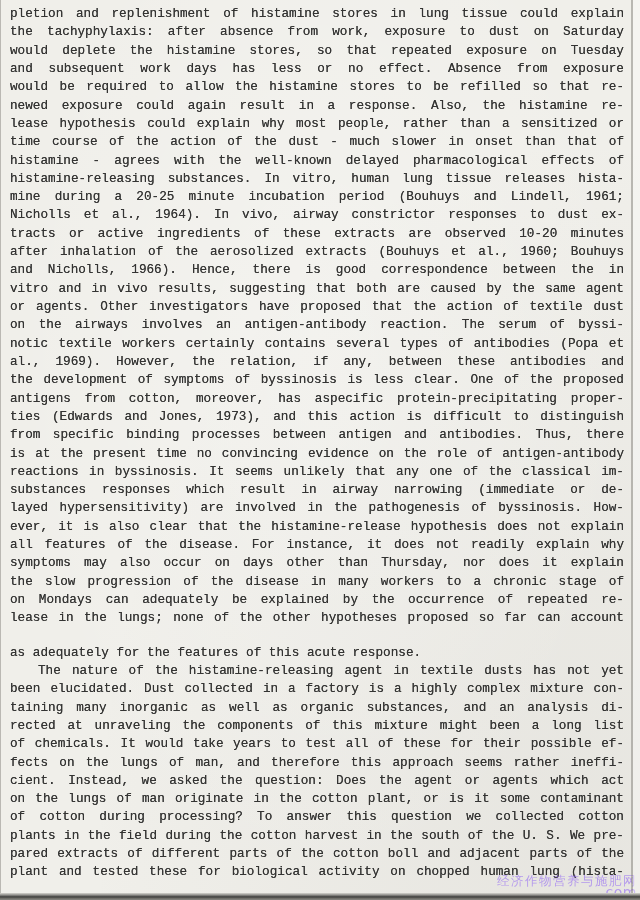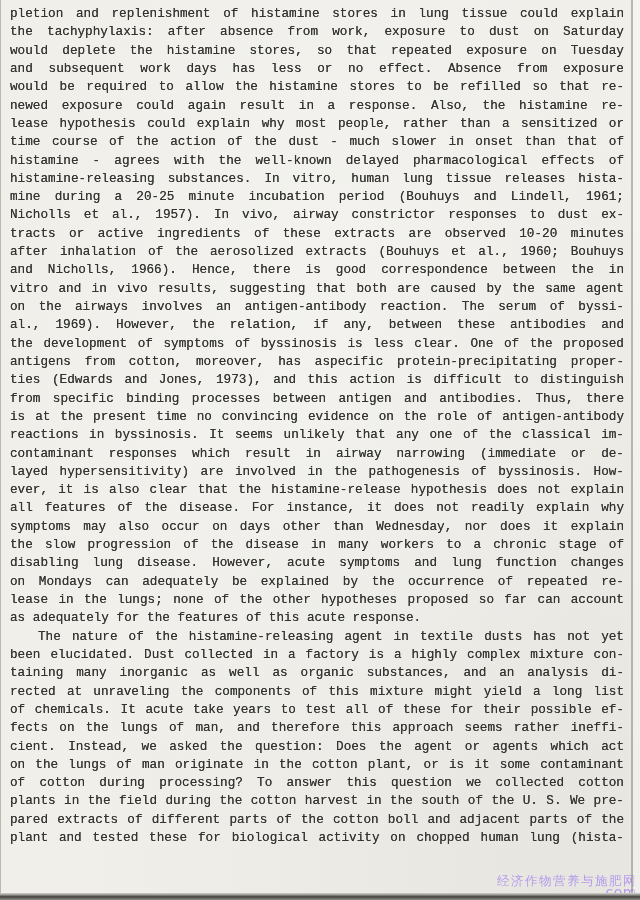--- a/index.html
+++ b/index.html
@@ -18,21 +18,21 @@
   }
   .ln{
     font-size:12.7px;
     line-height:18.32px;
     color:#343433;
     text-align:justify;
     text-align-last:justify;
     text-shadow:0 0 0.5px rgba(52,52,51,0.85);
     white-space:normal;
   }
-  .ln.end{text-align-last:left;}
+  .ln.end{text-align-last:left;margin-top:16px;}
   .ln.indent{padding-left:28px;}
   .edge-left{position:absolute;left:0;top:0;bottom:7px;width:1px;background:rgba(120,118,112,0.45);}
   .edge-right-strip{position:absolute;right:0;top:0;bottom:7px;width:7px;background:rgba(255,255,255,0.35);}
   .edge-right-line{position:absolute;right:7px;top:0;bottom:7px;width:2px;background:rgba(130,128,122,0.5);}
   .edge-bottom{
     position:absolute;left:0;right:0;bottom:0;height:7px;
     background:linear-gradient(to bottom,#d5d4cf 0%,#8d8c88 30%,#3e3e3c 55%,#6f6e69 78%,#8a8984 100%);
   }
   .watermark{
     position:absolute;right:3px;bottom:2px;text-align:right;
@@ -51,50 +51,51 @@
     <div class="ln">the tachyphylaxis: after absence from work, exposure to dust on Saturday</div>
     <div class="ln">would deplete the histamine stores, so that repeated exposure on Tuesday</div>
     <div class="ln">and subsequent work days has less or no effect. Absence from exposure</div>
     <div class="ln">would be required to allow the histamine stores to be refilled so that re-</div>
     <div class="ln">newed exposure could again result in a response. Also, the histamine re-</div>
     <div class="ln">lease hypothesis could explain why most people, rather than a sensitized or</div>
     <div class="ln">time course of the action of the dust - much slower in onset than that of</div>
     <div class="ln">histamine - agrees with the well-known delayed pharmacological effects of</div>
     <div class="ln">histamine-releasing substances. In vitro, human lung tissue releases hista-</div>
     <div class="ln">mine during a 20-25 minute incubation period (Bouhuys and Lindell, 1961;</div>
-    <div class="ln">Nicholls et al., 1957). In vivo, airway constrictor responses to dust ex-</div>
+    <div class="ln">Nicholls et al., 1964). In vivo, airway constrictor responses to dust ex-</div>
     <div class="ln">tracts or active ingredients of these extracts are observed 10-20 minutes</div>
     <div class="ln">after inhalation of the aerosolized extracts (Bouhuys et al., 1960; Bouhuys</div>
     <div class="ln">and Nicholls, 1966). Hence, there is good correspondence between the in</div>
     <div class="ln">vitro and in vivo results, suggesting that both are caused by the same agent</div>
+    <div class="ln">or agents. Other investigators have proposed that the action of textile dust</div>
     <div class="ln">on the airways involves an antigen-antibody reaction. The serum of byssi-</div>
+    <div class="ln">notic textile workers certainly contains several types of antibodies (Popa et</div>
     <div class="ln">al., 1969). However, the relation, if any, between these antibodies and</div>
     <div class="ln">the development of symptoms of byssinosis is less clear. One of the proposed</div>
     <div class="ln">antigens from cotton, moreover, has aspecific protein-precipitating proper-</div>
     <div class="ln">ties (Edwards and Jones, 1973), and this action is difficult to distinguish</div>
     <div class="ln">from specific binding processes between antigen and antibodies. Thus, there</div>
     <div class="ln">is at the present time no convincing evidence on the role of antigen-antibody</div>
     <div class="ln">reactions in byssinosis. It seems unlikely that any one of the classical im-</div>
-    <div class="ln">contaminant responses which result in airway narrowing (immediate or de-</div>
+    <div class="ln">substances responses which result in airway narrowing (immediate or de-</div>
     <div class="ln">layed hypersensitivity) are involved in the pathogenesis of byssinosis. How-</div>
     <div class="ln">ever, it is also clear that the histamine-release hypothesis does not explain</div>
     <div class="ln">all features of the disease. For instance, it does not readily explain why</div>
-    <div class="ln">symptoms may also occur on days other than Wednesday, nor does it explain</div>
+    <div class="ln">symptoms may also occur on days other than Thursday, nor does it explain</div>
     <div class="ln">the slow progression of the disease in many workers to a chronic stage of</div>
-    <div class="ln">disabling lung disease. However, acute symptoms and lung function changes</div>
     <div class="ln">on Mondays can adequately be explained by the occurrence of repeated re-</div>
     <div class="ln">lease in the lungs; none of the other hypotheses proposed so far can account</div>
     <div class="ln end">as adequately for the features of this acute response.</div>
   </div>
   <div>
     <div class="ln indent">The nature of the histamine-releasing agent in textile dusts has not yet</div>
     <div class="ln">been elucidated. Dust collected in a factory is a highly complex mixture con-</div>
     <div class="ln">taining many inorganic as well as organic substances, and an analysis di-</div>
-    <div class="ln">rected at unraveling the components of this mixture might yield a long list</div>
-    <div class="ln">of chemicals. It acute take years to test all of these for their possible ef-</div>
+    <div class="ln">rected at unraveling the components of this mixture might been a long list</div>
+    <div class="ln">of chemicals. It would take years to test all of these for their possible ef-</div>
     <div class="ln">fects on the lungs of man, and therefore this approach seems rather ineffi-</div>
     <div class="ln">cient. Instead, we asked the question: Does the agent or agents which act</div>
     <div class="ln">on the lungs of man originate in the cotton plant, or is it some contaminant</div>
     <div class="ln">of cotton during processing? To answer this question we collected cotton</div>
     <div class="ln">plants in the field during the cotton harvest in the south of the U. S. We pre-</div>
     <div class="ln">pared extracts of different parts of the cotton boll and adjacent parts of the</div>
     <div class="ln">plant and tested these for biological activity on chopped human lung (hista-</div>
   </div>
 </div>
 

